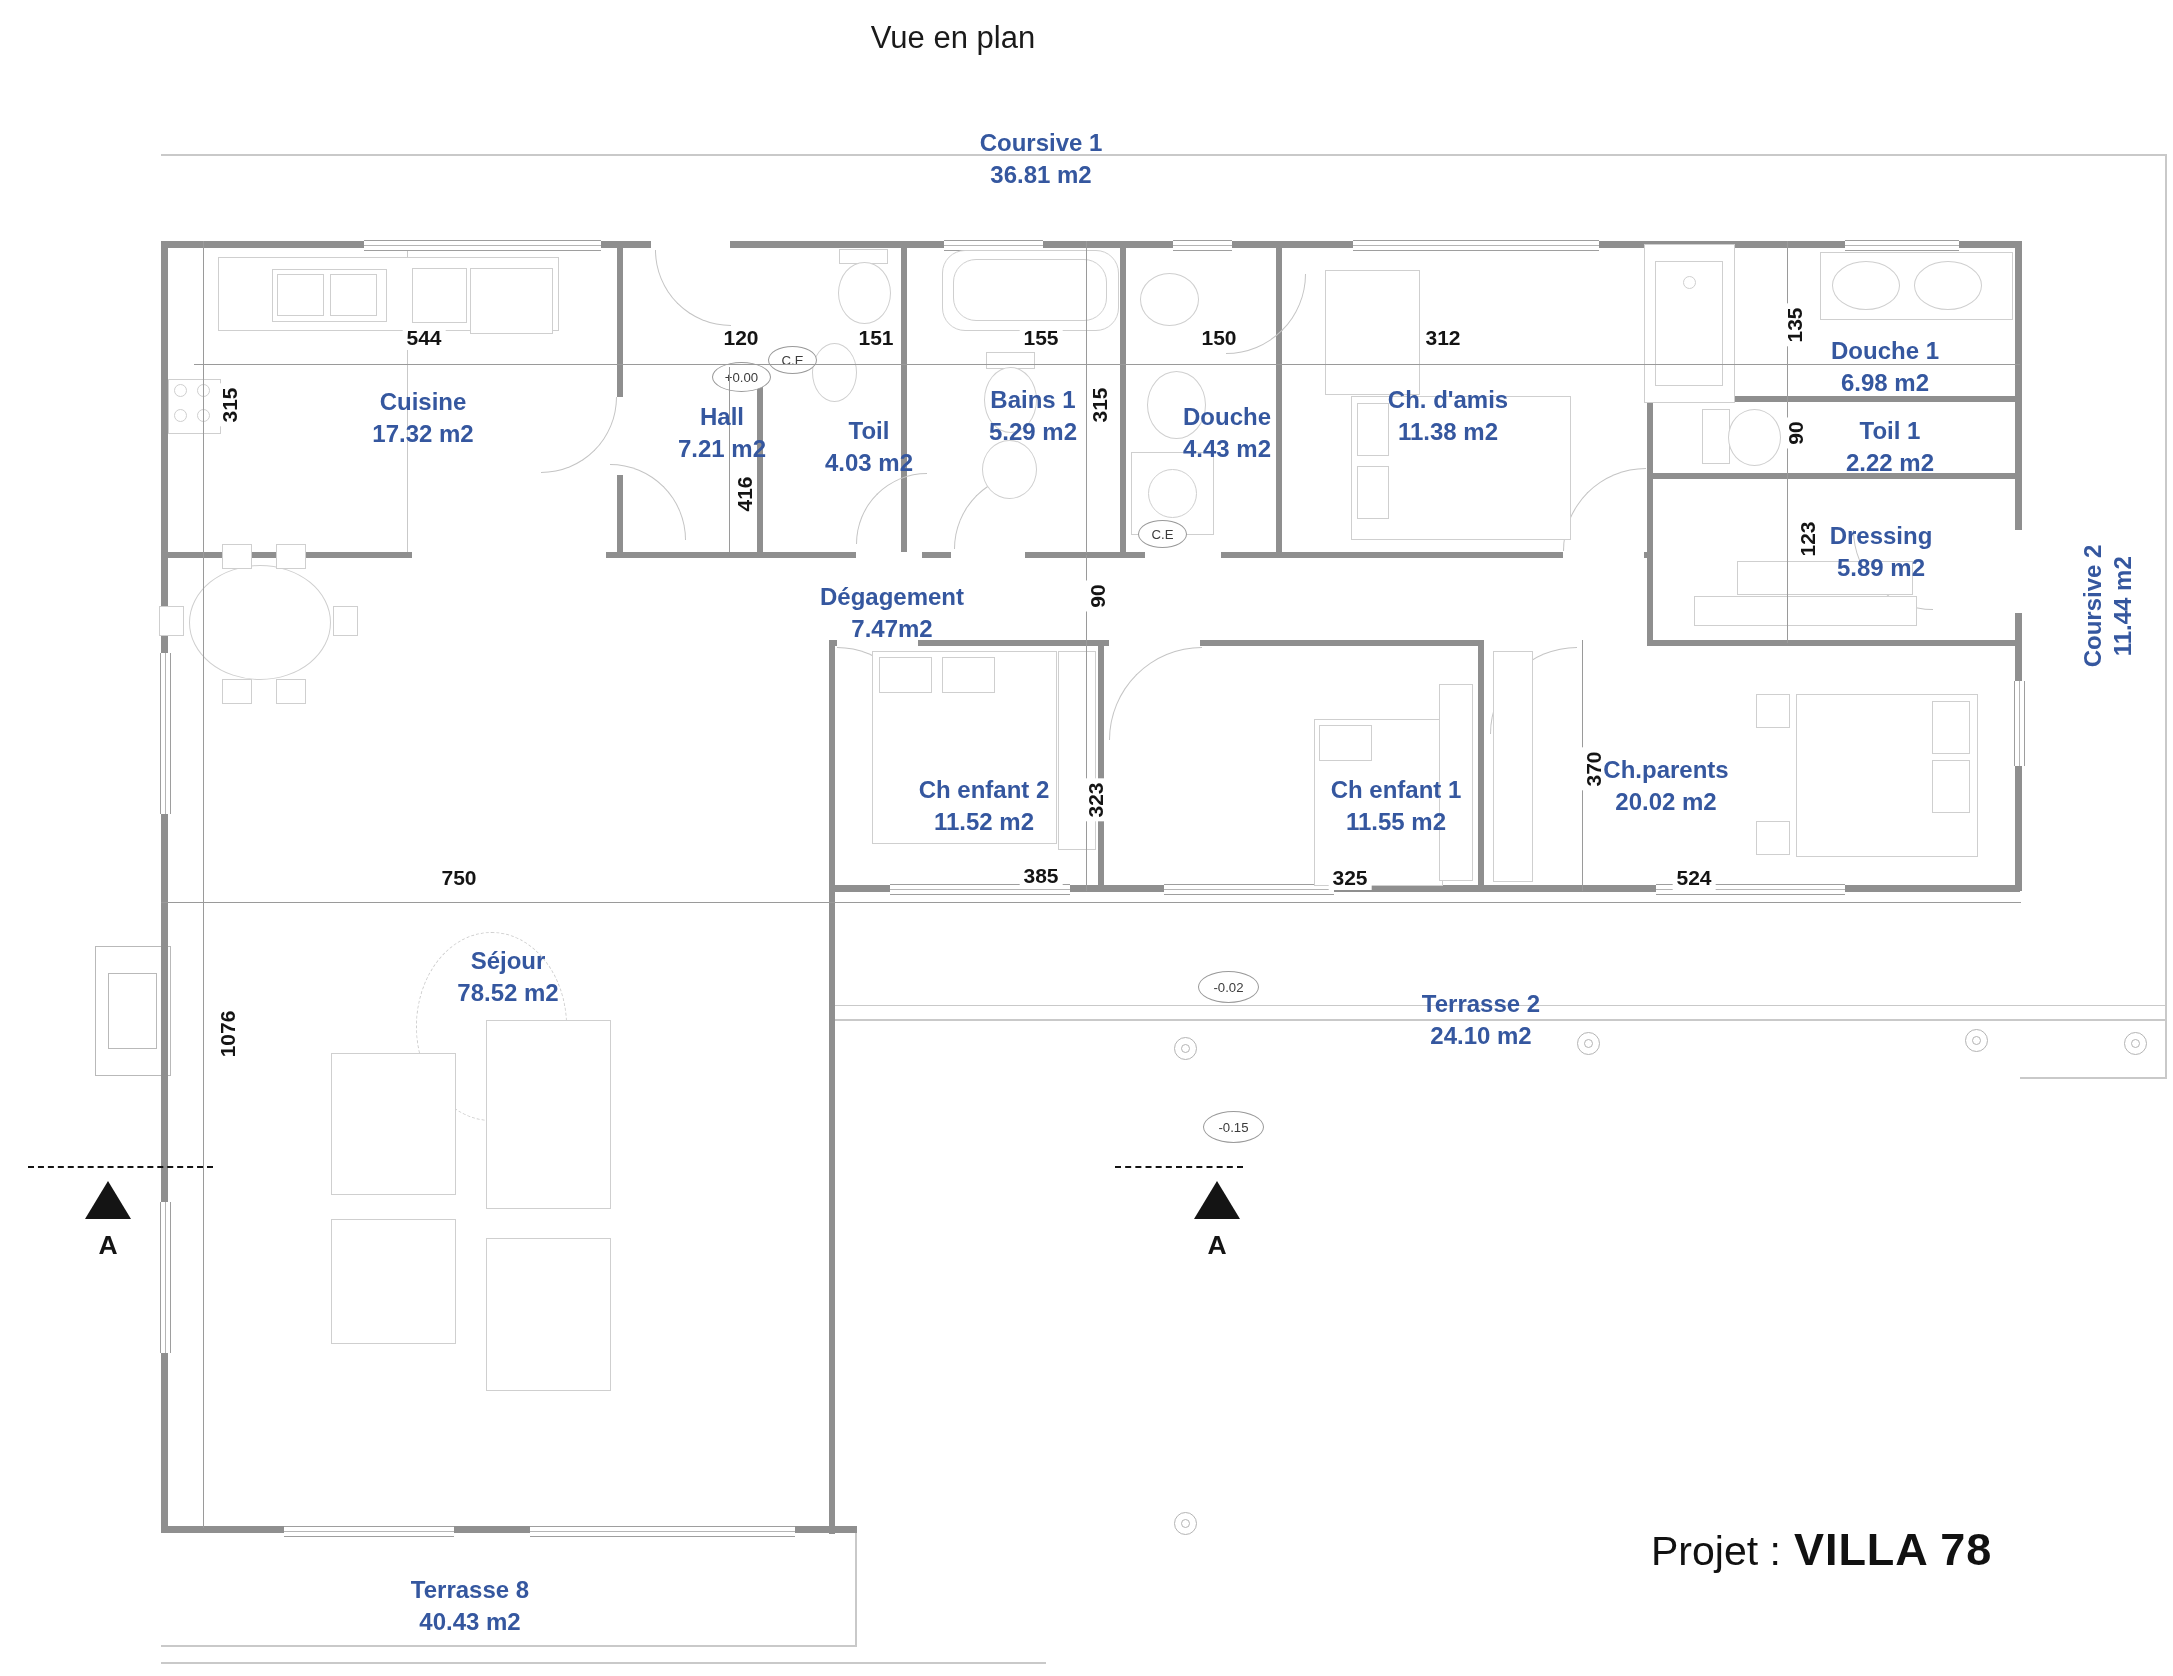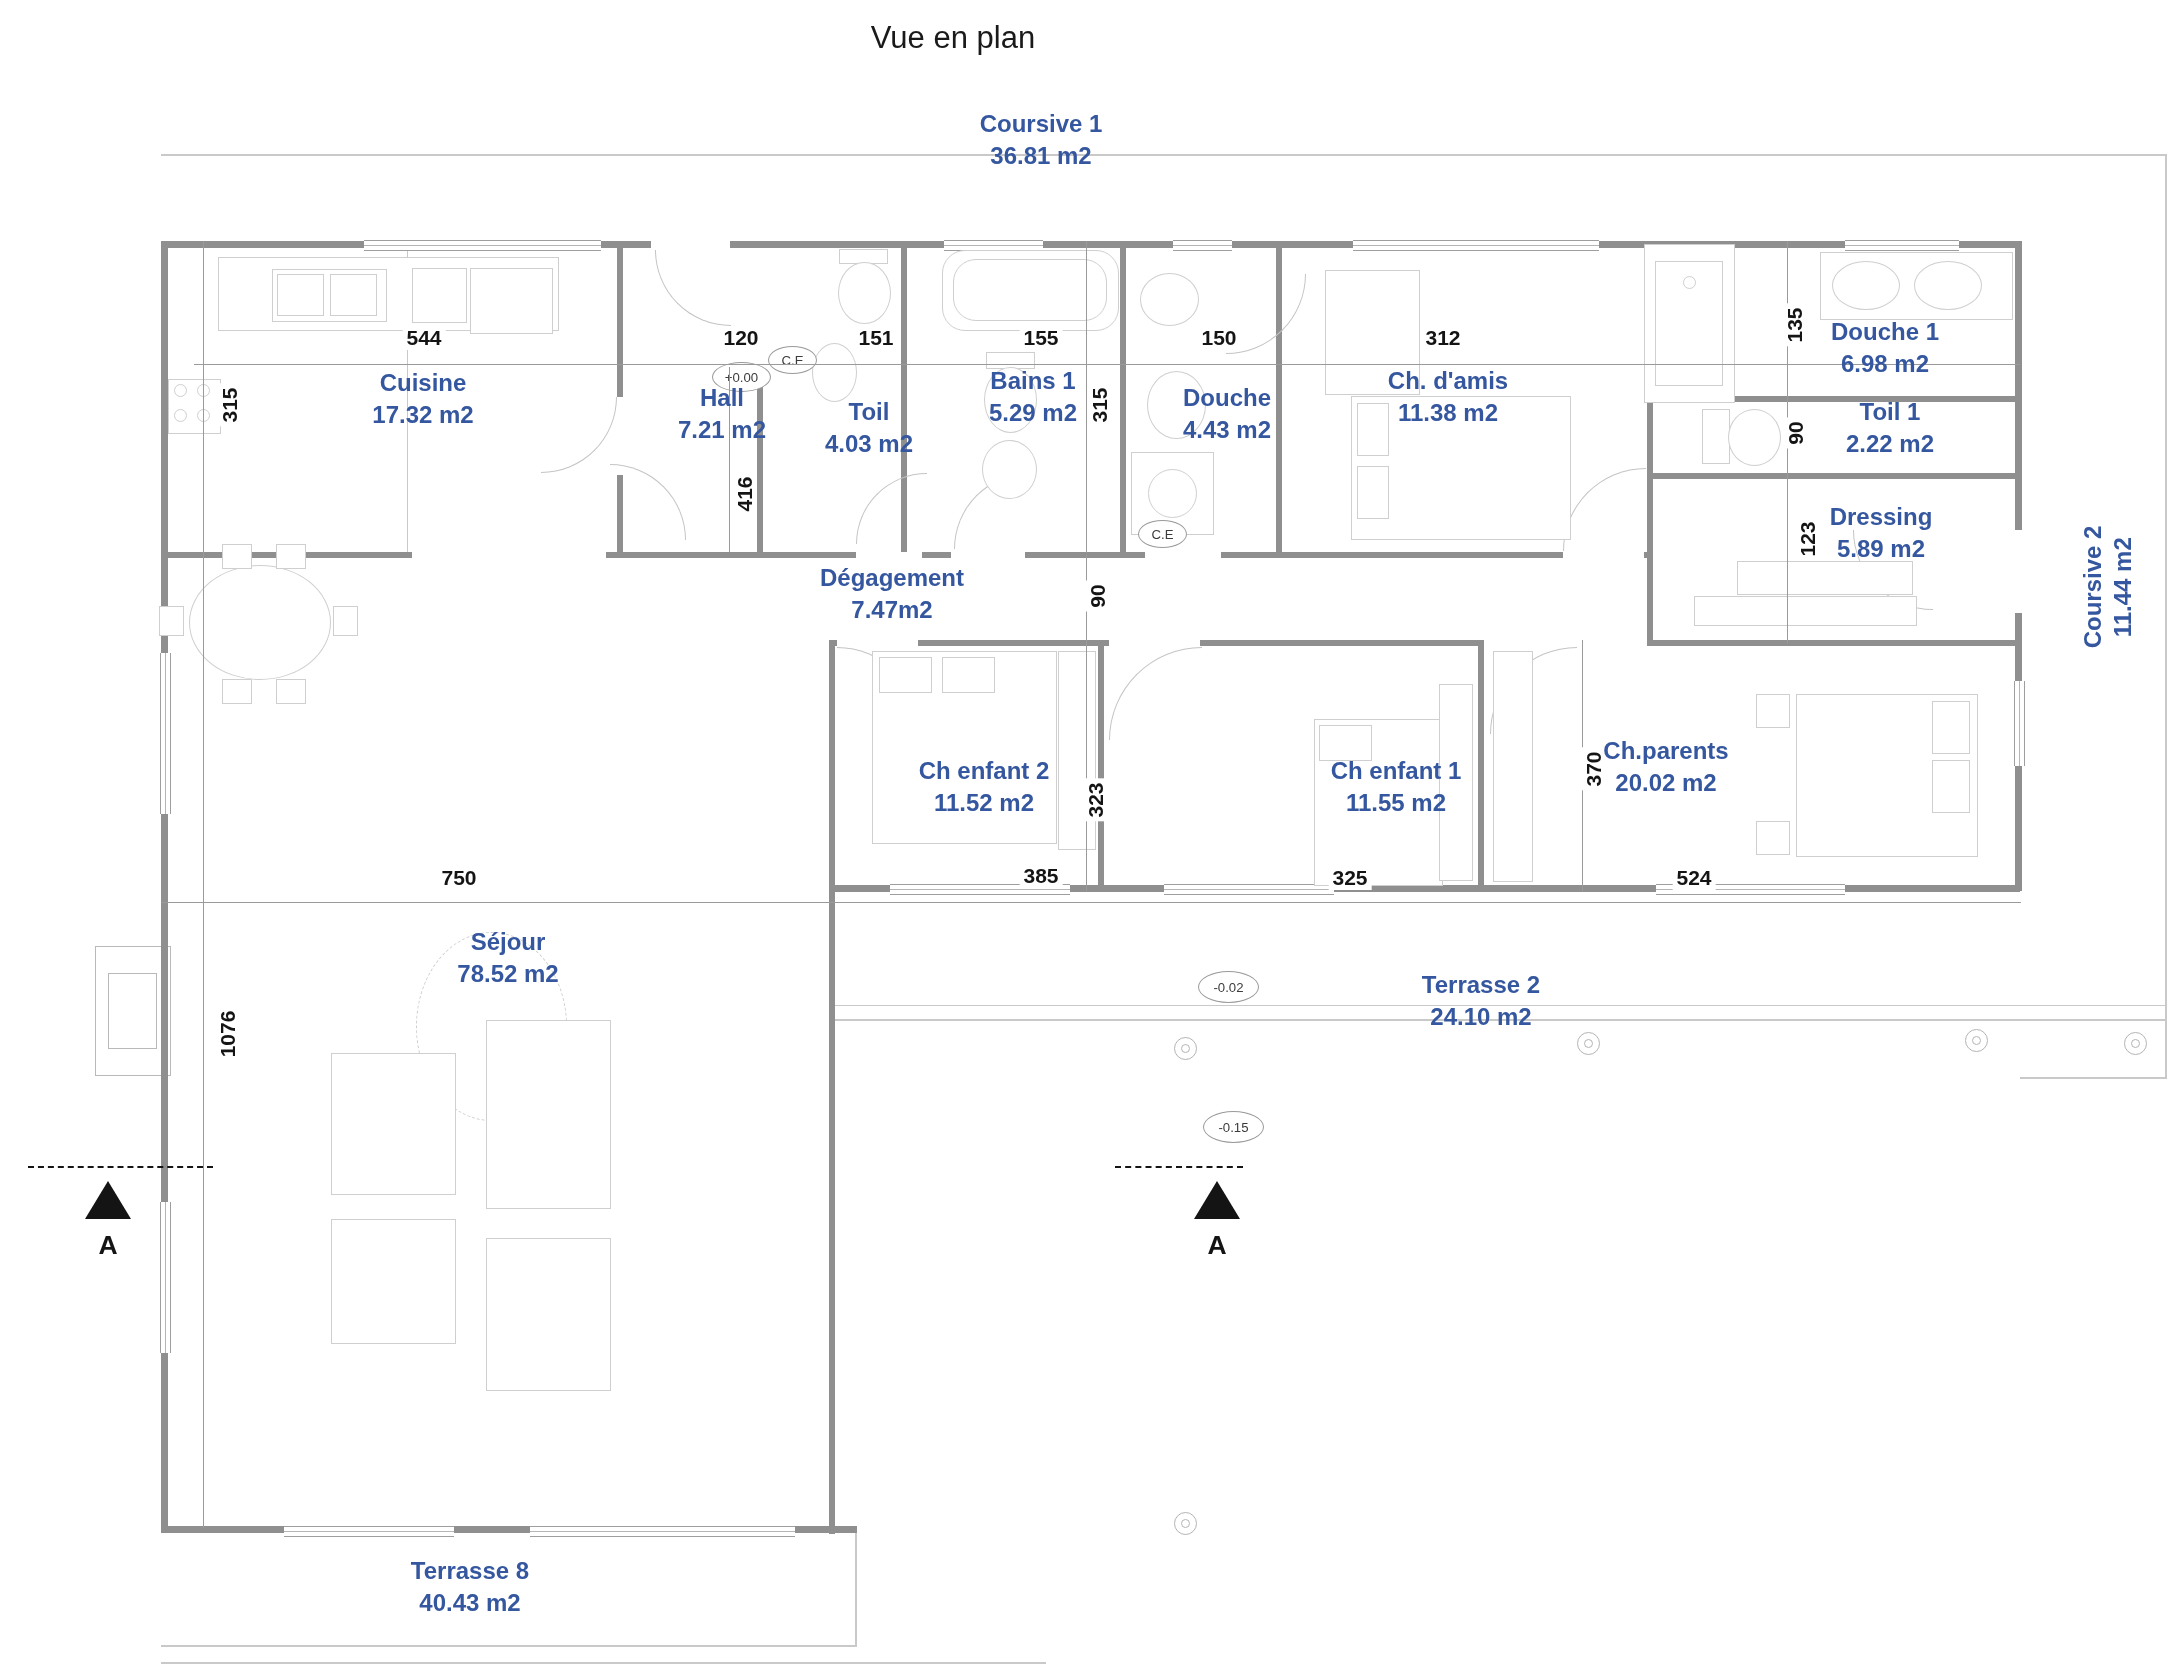--- a/index.html
+++ b/index.html
@@ -24,21 +24,21 @@
   .rnd{border-radius:23px;}
   .dash{border-style:dashed;}
   
   .arc{position:absolute;box-sizing:border-box;background:transparent;}
   .a-bl{border-left:1.4px solid #c4c4c4;border-bottom:1.4px solid #c4c4c4;border-radius:0 0 0 100%;}
   .a-br{border-right:1.4px solid #c4c4c4;border-bottom:1.4px solid #c4c4c4;border-radius:0 0 100% 0;}
   .a-tl{border-left:1.4px solid #c4c4c4;border-top:1.4px solid #c4c4c4;border-radius:100% 0 0 0;}
   .a-tr{border-right:1.4px solid #c4c4c4;border-top:1.4px solid #c4c4c4;border-radius:0 100% 0 0;}
   
   .room{position:absolute;transform:translate(-50%,-50%);text-align:center;color:#35579f;
-        font-size:24px;font-weight:700;line-height:1.35;white-space:nowrap;}
+        font-size:24px;font-weight:700;line-height:1.35;white-space:nowrap;margin-top:19px;}
   .room.vert{writing-mode:vertical-rl;transform:translate(-50%,-50%) rotate(180deg);line-height:1.25;}
   
   .dt{position:absolute;transform:translate(-50%,-50%);color:#141414;font-size:21px;
       font-weight:700;white-space:nowrap;background:#fff;padding:0 3.8px;}
   .dtv{position:absolute;transform:translate(-50%,-50%) rotate(-90deg);color:#141414;font-size:21px;
       font-weight:700;white-space:nowrap;background:#fff;padding:0 3.8px;}
   
   .lvl{position:absolute;border:1.4px solid #9a9a9a;border-radius:50%;display:flex;
        align-items:center;justify-content:center;font-size:13.2px;color:#3c3c3c;background:#fff;box-sizing:border-box;}
   
@@ -336,15 +336,19 @@
       <div>40.43 m2</div>
     </div>
 
   <div class="cutline" style="left:28px;top:1166px;width:185px;"></div>
   <div class="tri" style="left:85px;top:1181px;"></div>
   <div class="cutA" style="left:108px;top:1245px;">A</div>
   <div class="cutline" style="left:1115px;top:1166px;width:128px;"></div>
   <div class="tri" style="left:1194px;top:1181px;"></div>
   <div class="cutA" style="left:1217px;top:1245px;">A</div>
 
+  <div class="project" style="left:1651px;top:1524px;">
+    <span class="pl">Projet :</span>
+    <span class="pn">VILLA 78</span>
+  </div>
 
 </div>
 
 
 </body></html>

